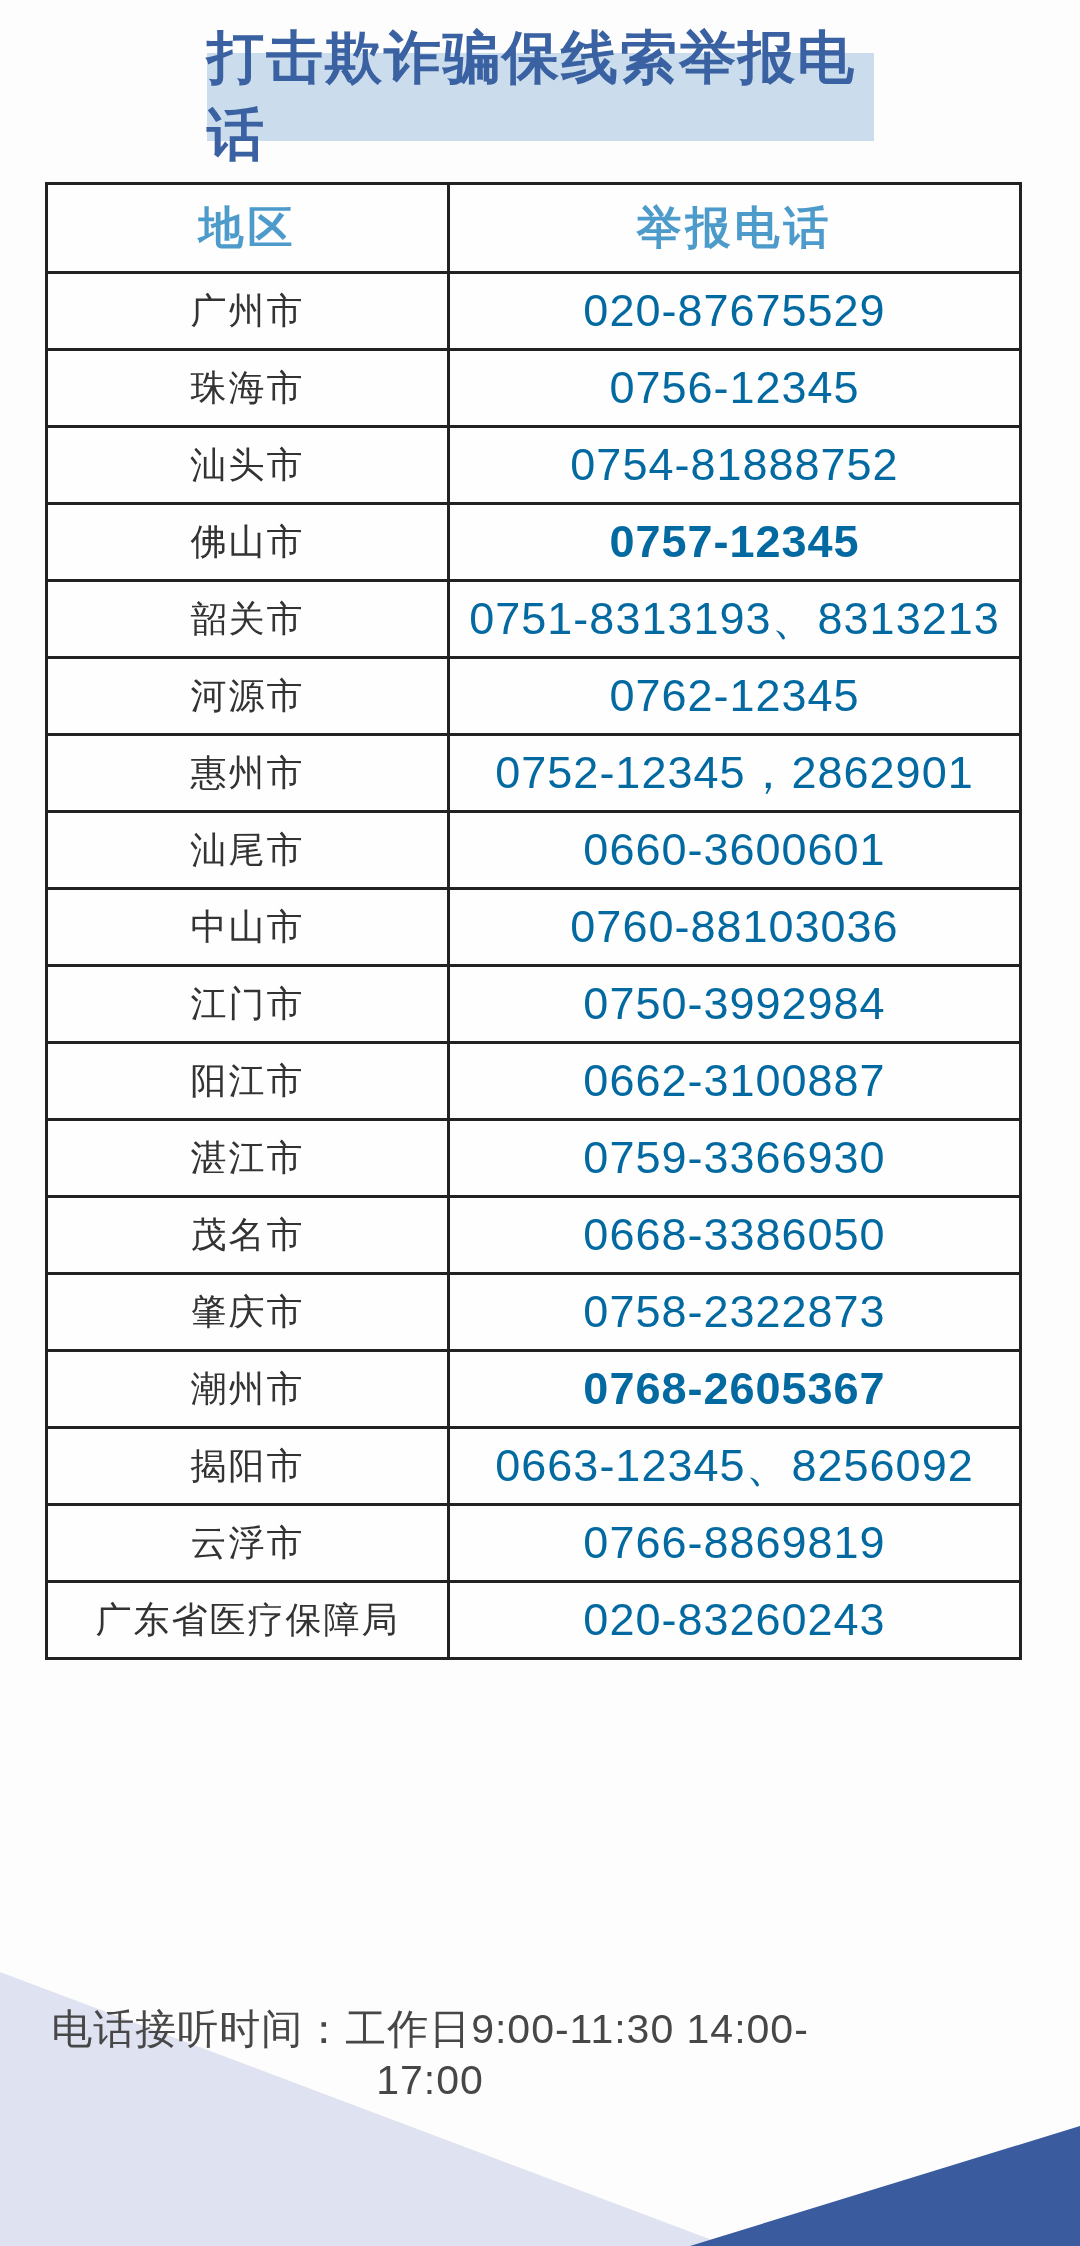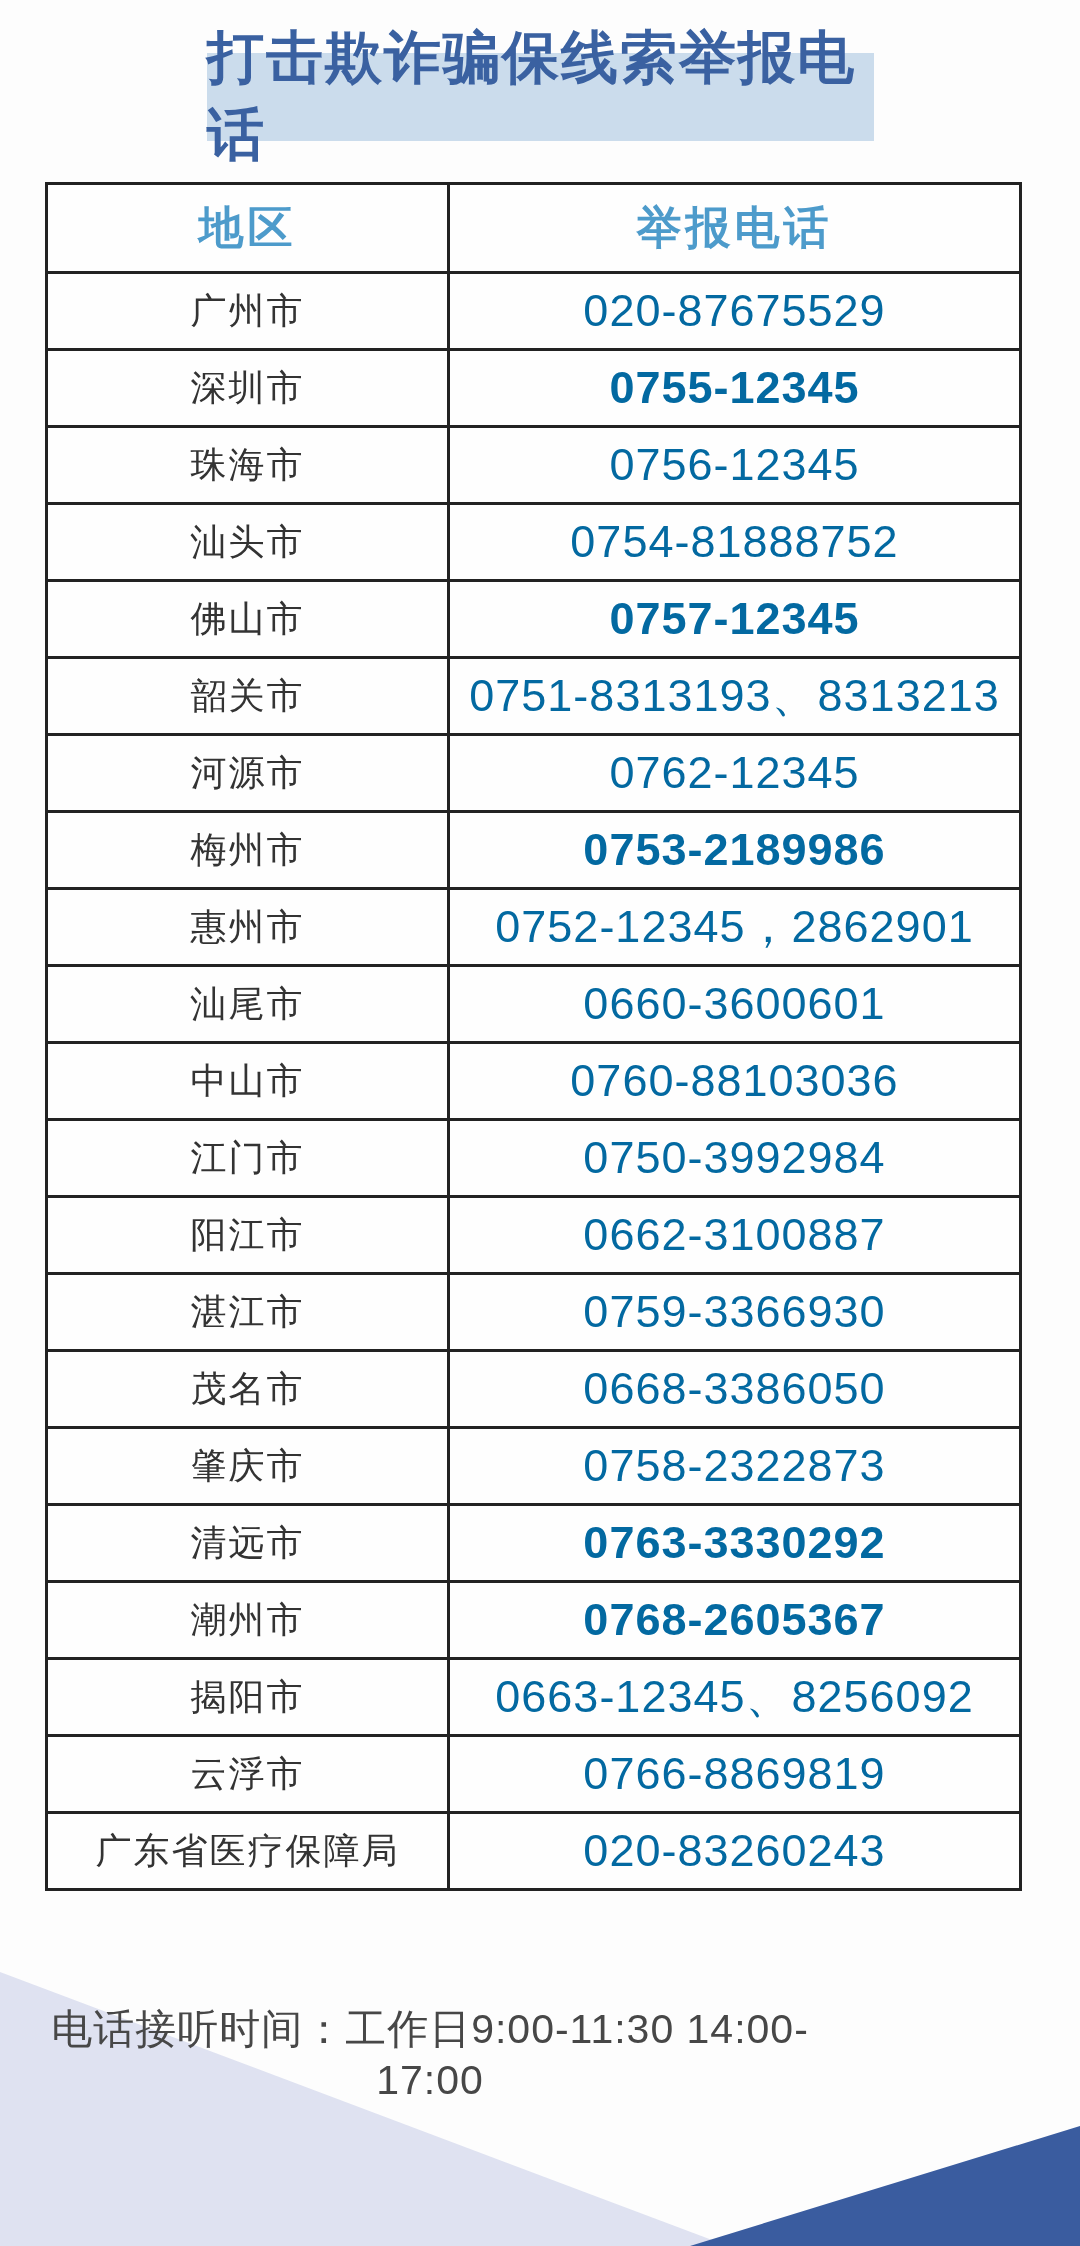--- a/index.html
+++ b/index.html
@@ -117,48 +117,40 @@
         <th>地区</th>
         <th>举报电话</th>
       </tr>
     </thead>
     <tbody>
       <tr>
         <td class="region">广州市</td>
         <td class="phone">020-87675529</td>
       </tr>
       <tr>
-        <td class="region">深圳市</td>
-        <td class="phone bold">0755-12345</td>
-      </tr>
-      <tr>
         <td class="region">珠海市</td>
         <td class="phone">0756-12345</td>
       </tr>
       <tr>
         <td class="region">汕头市</td>
         <td class="phone">0754-81888752</td>
       </tr>
       <tr>
         <td class="region">佛山市</td>
         <td class="phone bold">0757-12345</td>
       </tr>
       <tr>
         <td class="region">韶关市</td>
         <td class="phone">0751-8313193、8313213</td>
       </tr>
       <tr>
         <td class="region">河源市</td>
         <td class="phone">0762-12345</td>
       </tr>
       <tr>
-        <td class="region">梅州市</td>
-        <td class="phone bold">0753-2189986</td>
-      </tr>
-      <tr>
         <td class="region">惠州市</td>
         <td class="phone">0752-12345，2862901</td>
       </tr>
       <tr>
         <td class="region">汕尾市</td>
         <td class="phone">0660-3600601</td>
       </tr>
       <tr>
         <td class="region">中山市</td>
         <td class="phone">0760-88103036</td>
@@ -175,24 +167,20 @@
         <td class="region">湛江市</td>
         <td class="phone">0759-3366930</td>
       </tr>
       <tr>
         <td class="region">茂名市</td>
         <td class="phone">0668-3386050</td>
       </tr>
       <tr>
         <td class="region">肇庆市</td>
         <td class="phone">0758-2322873</td>
-      </tr>
-      <tr>
-        <td class="region">清远市</td>
-        <td class="phone bold">0763-3330292</td>
       </tr>
       <tr>
         <td class="region">潮州市</td>
         <td class="phone bold">0768-2605367</td>
       </tr>
       <tr>
         <td class="region">揭阳市</td>
         <td class="phone">0663-12345、8256092</td>
       </tr>
       <tr>

